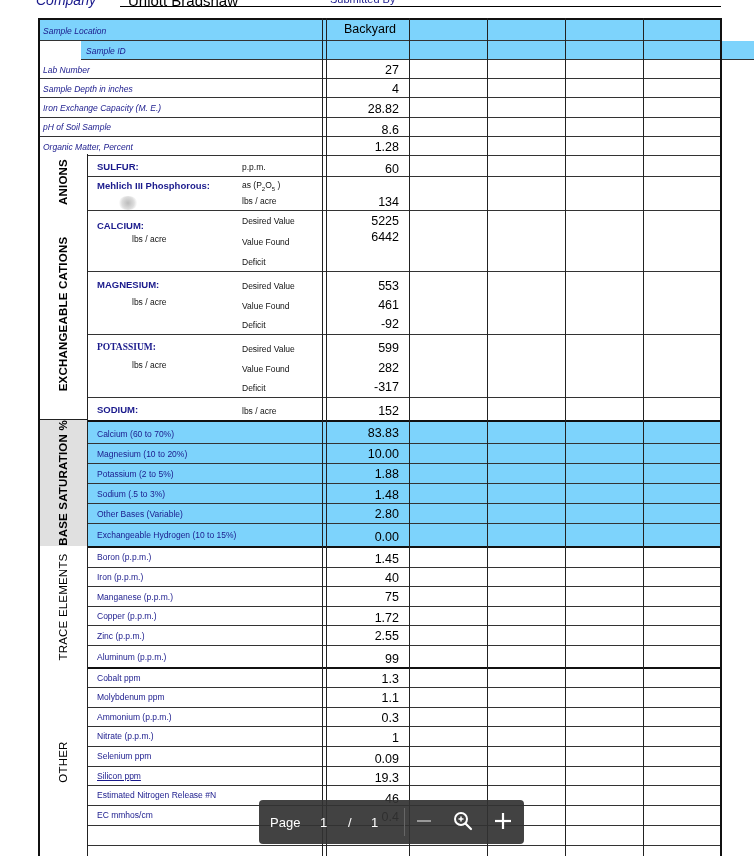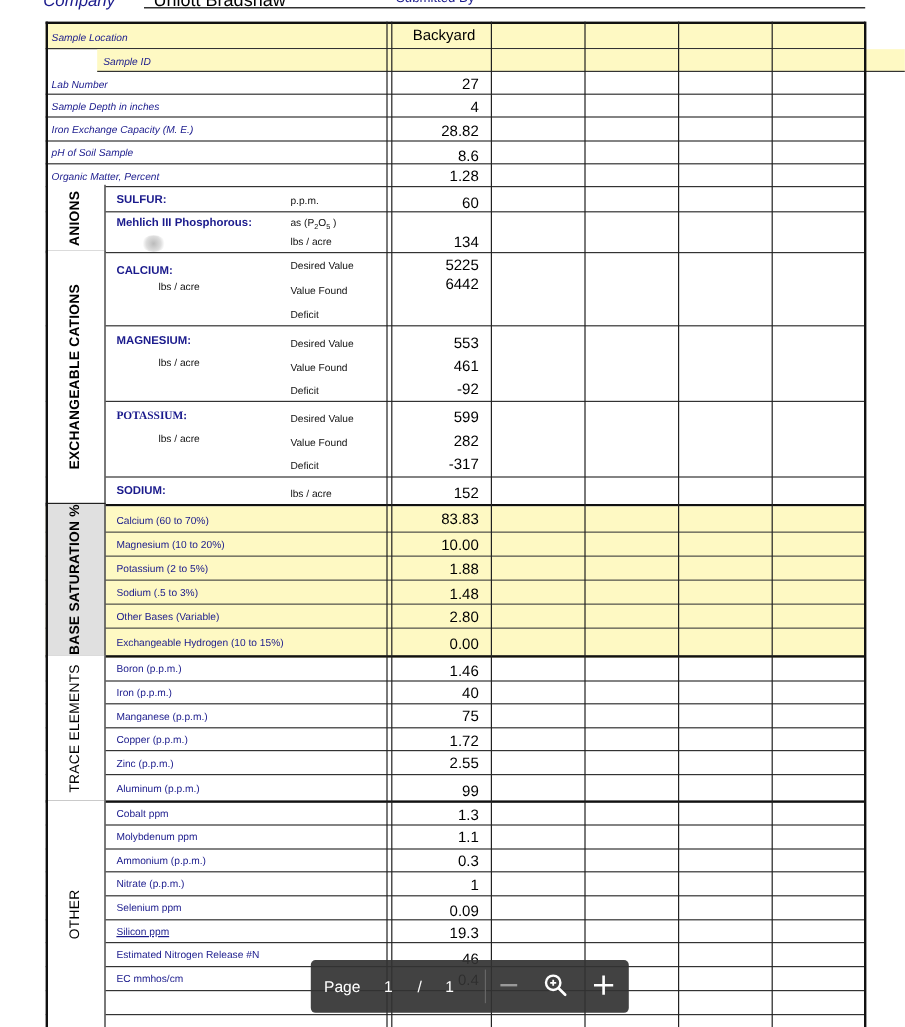--- a/index.html
+++ b/index.html
@@ -4,21 +4,21 @@
 <style>
   html, body { margin:0; padding:0; background:#ffffff; }
   body { width:754px; height:856px; position:relative; overflow:hidden; font-family:"Liberation Sans", sans-serif; }
   .company-label { position:absolute; left:36px; top:-8px; font-size:14px; font-style:italic; color:#1a1a8c; }
   .company-value { position:absolute; left:128px; top:-8px; font-size:15px; color:#000; }
   .submitted-label { position:absolute; left:330px; top:-7px; font-size:11px; color:#1a1a8c; }
   .rule { position:absolute; left:120px; top:6px; width:601px; height:0; border-top:1.5px solid #000; }
 
   .grid { position:absolute; left:38px; top:18px; width:683px; border-top:2px solid #111; }
   .row { position:absolute; left:0; width:683px; border-bottom:1.5px solid #333; box-sizing:border-box; }
-  .row.gray { background:#fef9c3; }
+  .row.gray { background:#7dd3fc; }
   .lbl { position:absolute; font-size:8.5px; color:#1a1a8c; white-space:nowrap; }
   .lbl.it { font-style:italic; }
   .lbl.b { font-weight:bold; font-size:9.5px; }
   .unit { position:absolute; font-size:8.5px; color:#111; white-space:nowrap; }
   .val { position:absolute; right:0; width:78px; text-align:right; font-size:12.5px; color:#000; padding-right:6px; box-sizing:border-box; }
   .val.center { text-align:center; padding-right:0; width:82px; }
   .vline { position:absolute; top:18px; width:0; border-left:1.5px solid #222; }
   .sect { position:absolute; left:38px; width:50px; box-sizing:border-box; border-right:1.5px solid #222; border-bottom:1.5px solid #222; }
   .sect-text { position:absolute; left:50%; top:50%; transform:translate(-50%,-50%) rotate(-90deg); white-space:nowrap; font-weight:bold; font-size:11.5px; color:#000; letter-spacing:0.2px; }
   .sect-text.norm { font-weight:normal; }
@@ -142,21 +142,21 @@
     <span class="lbl" style="left:59px;top:5px;">Other Bases (Variable)</span>
     <span class="val" style="left:289px;top:3px;">2.80</span>
   </div>
   <div class="row gray" style="top:504px;height:24px;border-bottom:2px solid #111;">
     <span class="lbl" style="left:59px;top:6px;">Exchangeable Hydrogen (10 to 15%)</span>
     <span class="val" style="left:289px;top:6px;">0.00</span>
   </div>
 
   <div class="row" style="top:528px;height:20px;">
     <span class="lbl" style="left:59px;top:4px;">Boron (p.p.m.)</span>
-    <span class="val" style="left:289px;top:4px;">1.46</span>
+    <span class="val" style="left:289px;top:4px;">1.45</span>
   </div>
   <div class="row" style="top:548px;height:19px;">
     <span class="lbl" style="left:59px;top:4px;">Iron (p.p.m.)</span>
     <span class="val" style="left:289px;top:3px;">40</span>
   </div>
   <div class="row" style="top:567px;height:20px;">
     <span class="lbl" style="left:59px;top:5px;">Manganese (p.p.m.)</span>
     <span class="val" style="left:289px;top:3px;">75</span>
   </div>
   <div class="row" style="top:587px;height:19px;">

